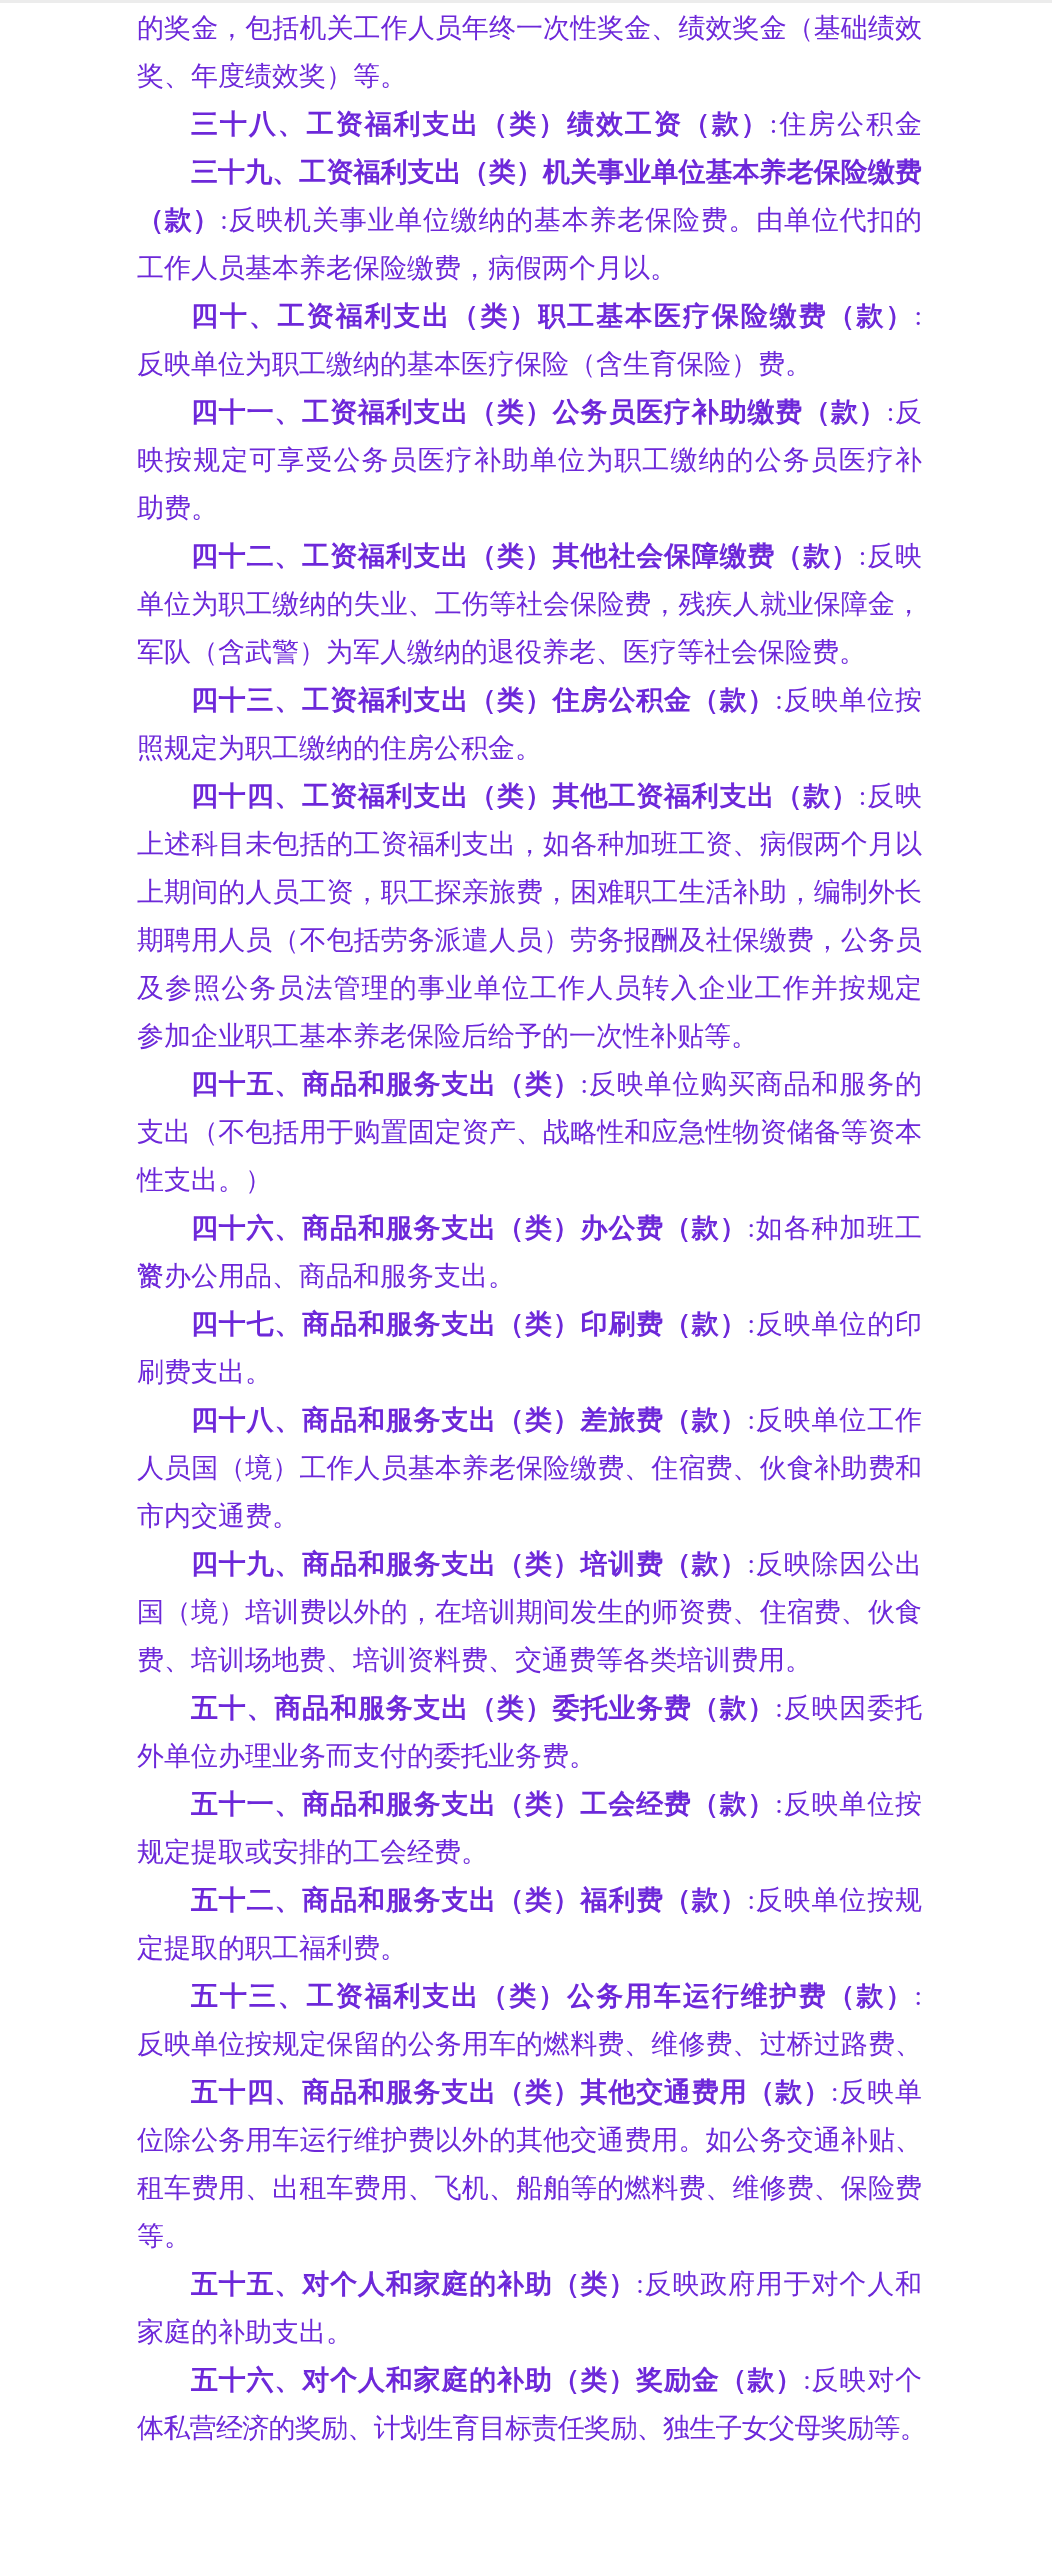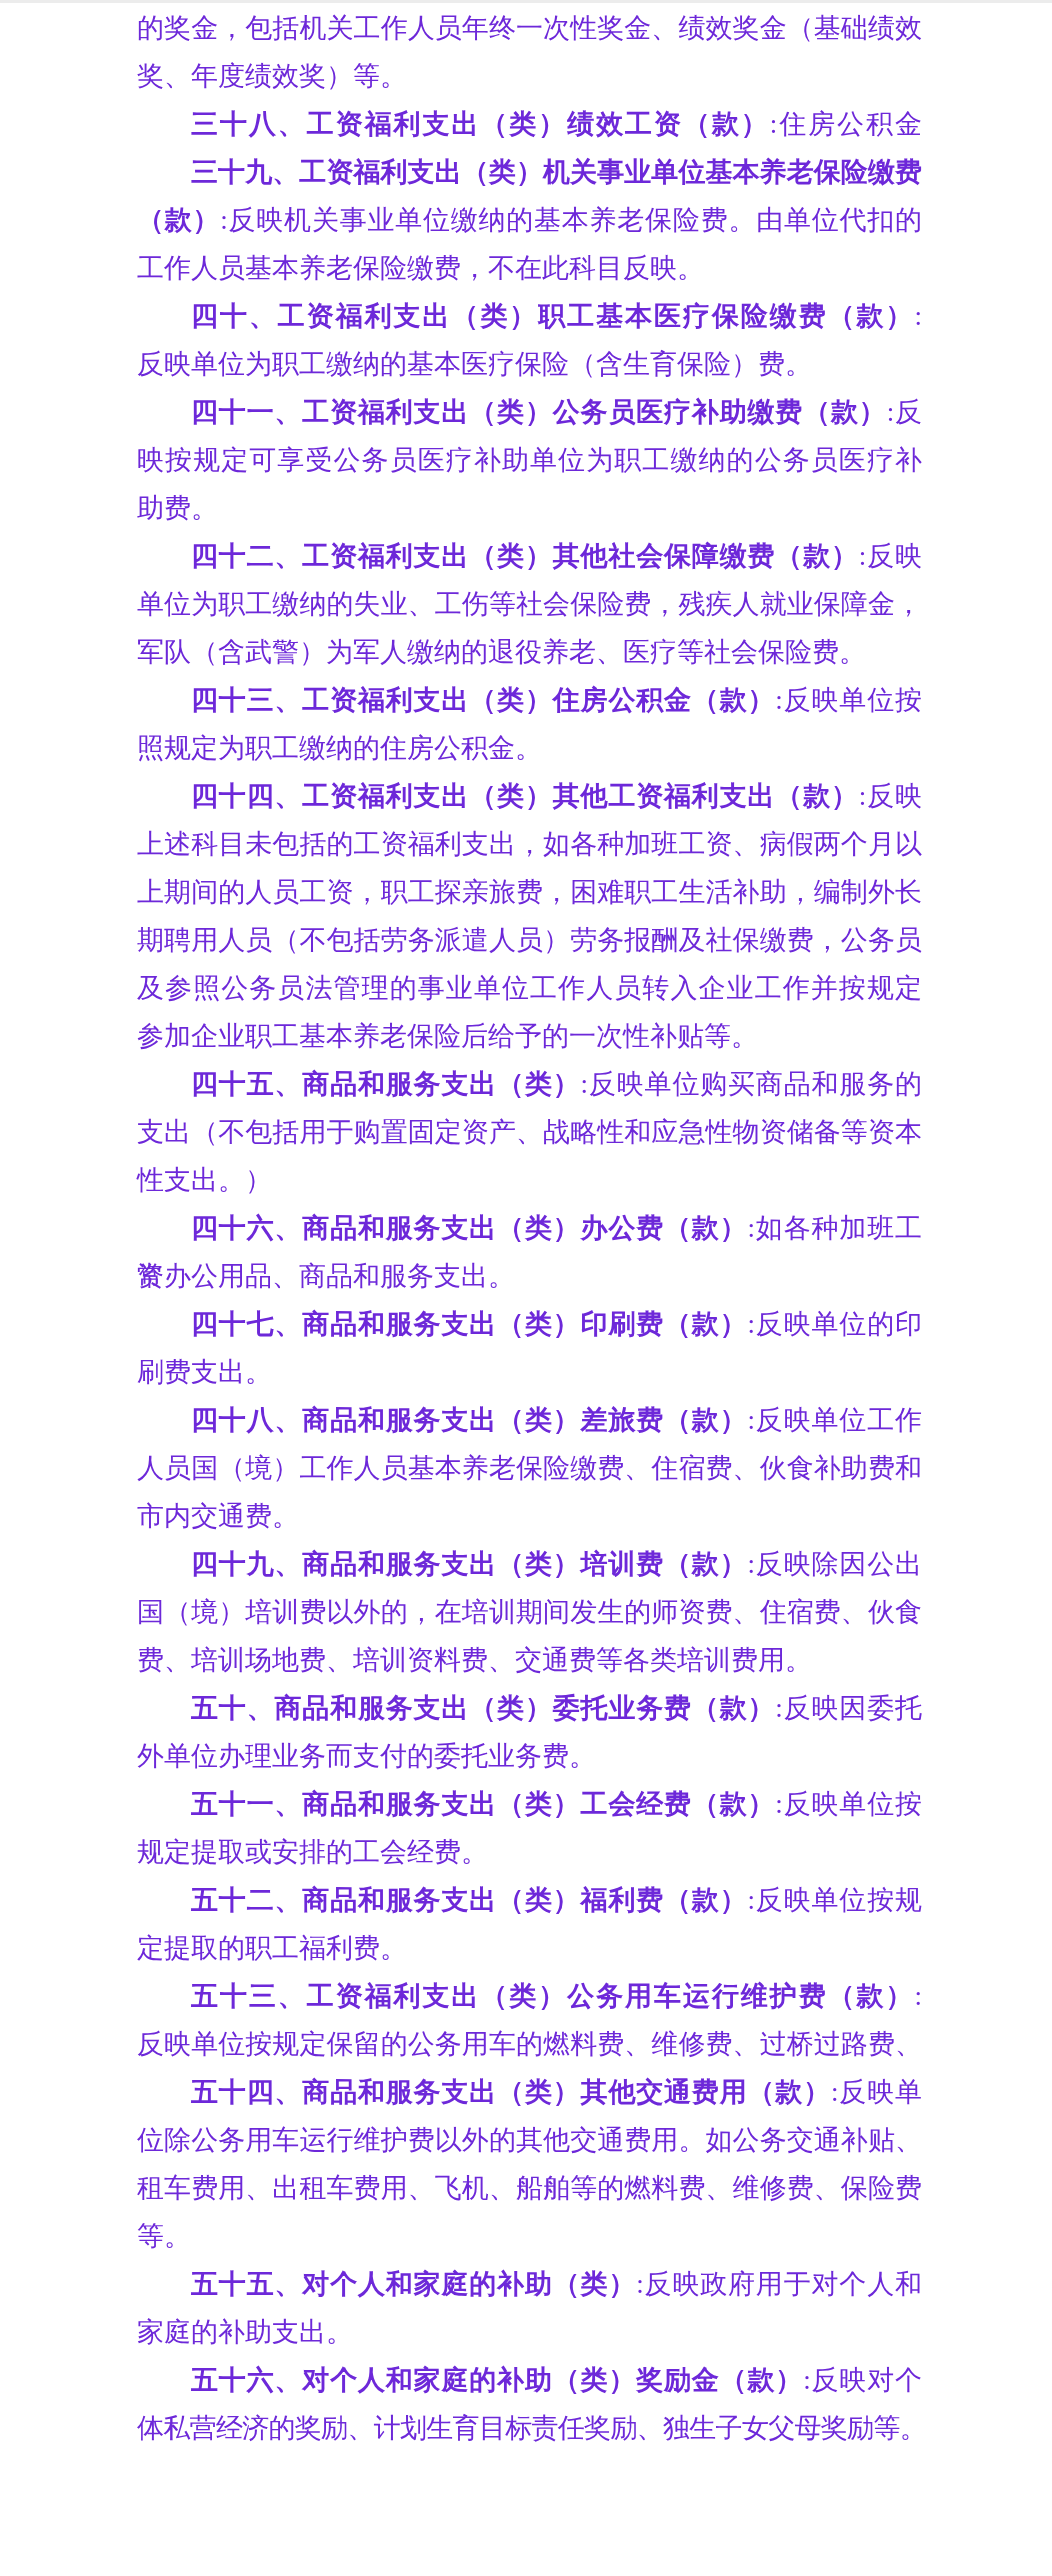--- a/index.html
+++ b/index.html
@@ -53,21 +53,21 @@
 <body>
 
 <div class="page">
   <div class="edge-top"></div>
   <div class="content">
       <div class="line j"><span>的奖金，包括机关工作人员年终一次性奖金、绩效奖金（基础绩效</span></div>
       <div class="line"><span>奖、年度绩效奖）等。</span></div>
       <div class="line j ind"><span class="b">三十八、工资福利支出（类）绩效工资（款）</span><span>:住房公积金</span></div>
       <div class="line j ind"><span class="b">三十九、工资福利支出（类）机关事业单位基本养老保险缴费</span></div>
       <div class="line j"><span class="b">（款）</span><span>:反映机关事业单位缴纳的基本养老保险费。由单位代扣的</span></div>
-      <div class="line"><span>工作人员基本养老保险缴费，不在此科目反映。</span></div>
+      <div class="line"><span>工作人员基本养老保险缴费，病假两个月以。</span></div>
       <div class="line j ind"><span class="b">四十、工资福利支出（类）职工基本医疗保险缴费（款）</span><span>:</span></div>
       <div class="line"><span>反映单位为职工缴纳的基本医疗保险（含生育保险）费。</span></div>
       <div class="line j ind"><span class="b">四十一、工资福利支出（类）公务员医疗补助缴费（款）</span><span>:反</span></div>
       <div class="line j"><span>映按规定可享受公务员医疗补助单位为职工缴纳的公务员医疗补</span></div>
       <div class="line"><span>助费。</span></div>
       <div class="line j ind"><span class="b">四十二、工资福利支出（类）其他社会保障缴费（款）</span><span>:反映</span></div>
       <div class="line j"><span>单位为职工缴纳的失业、工伤等社会保险费，残疾人就业保障金，</span></div>
       <div class="line"><span>军队（含武警）为军人缴纳的退役养老、医疗等社会保险费。</span></div>
       <div class="line j ind"><span class="b">四十三、工资福利支出（类）住房公积金（款）</span><span>:反映单位按</span></div>
       <div class="line"><span>照规定为职工缴纳的住房公积金。</span></div>

